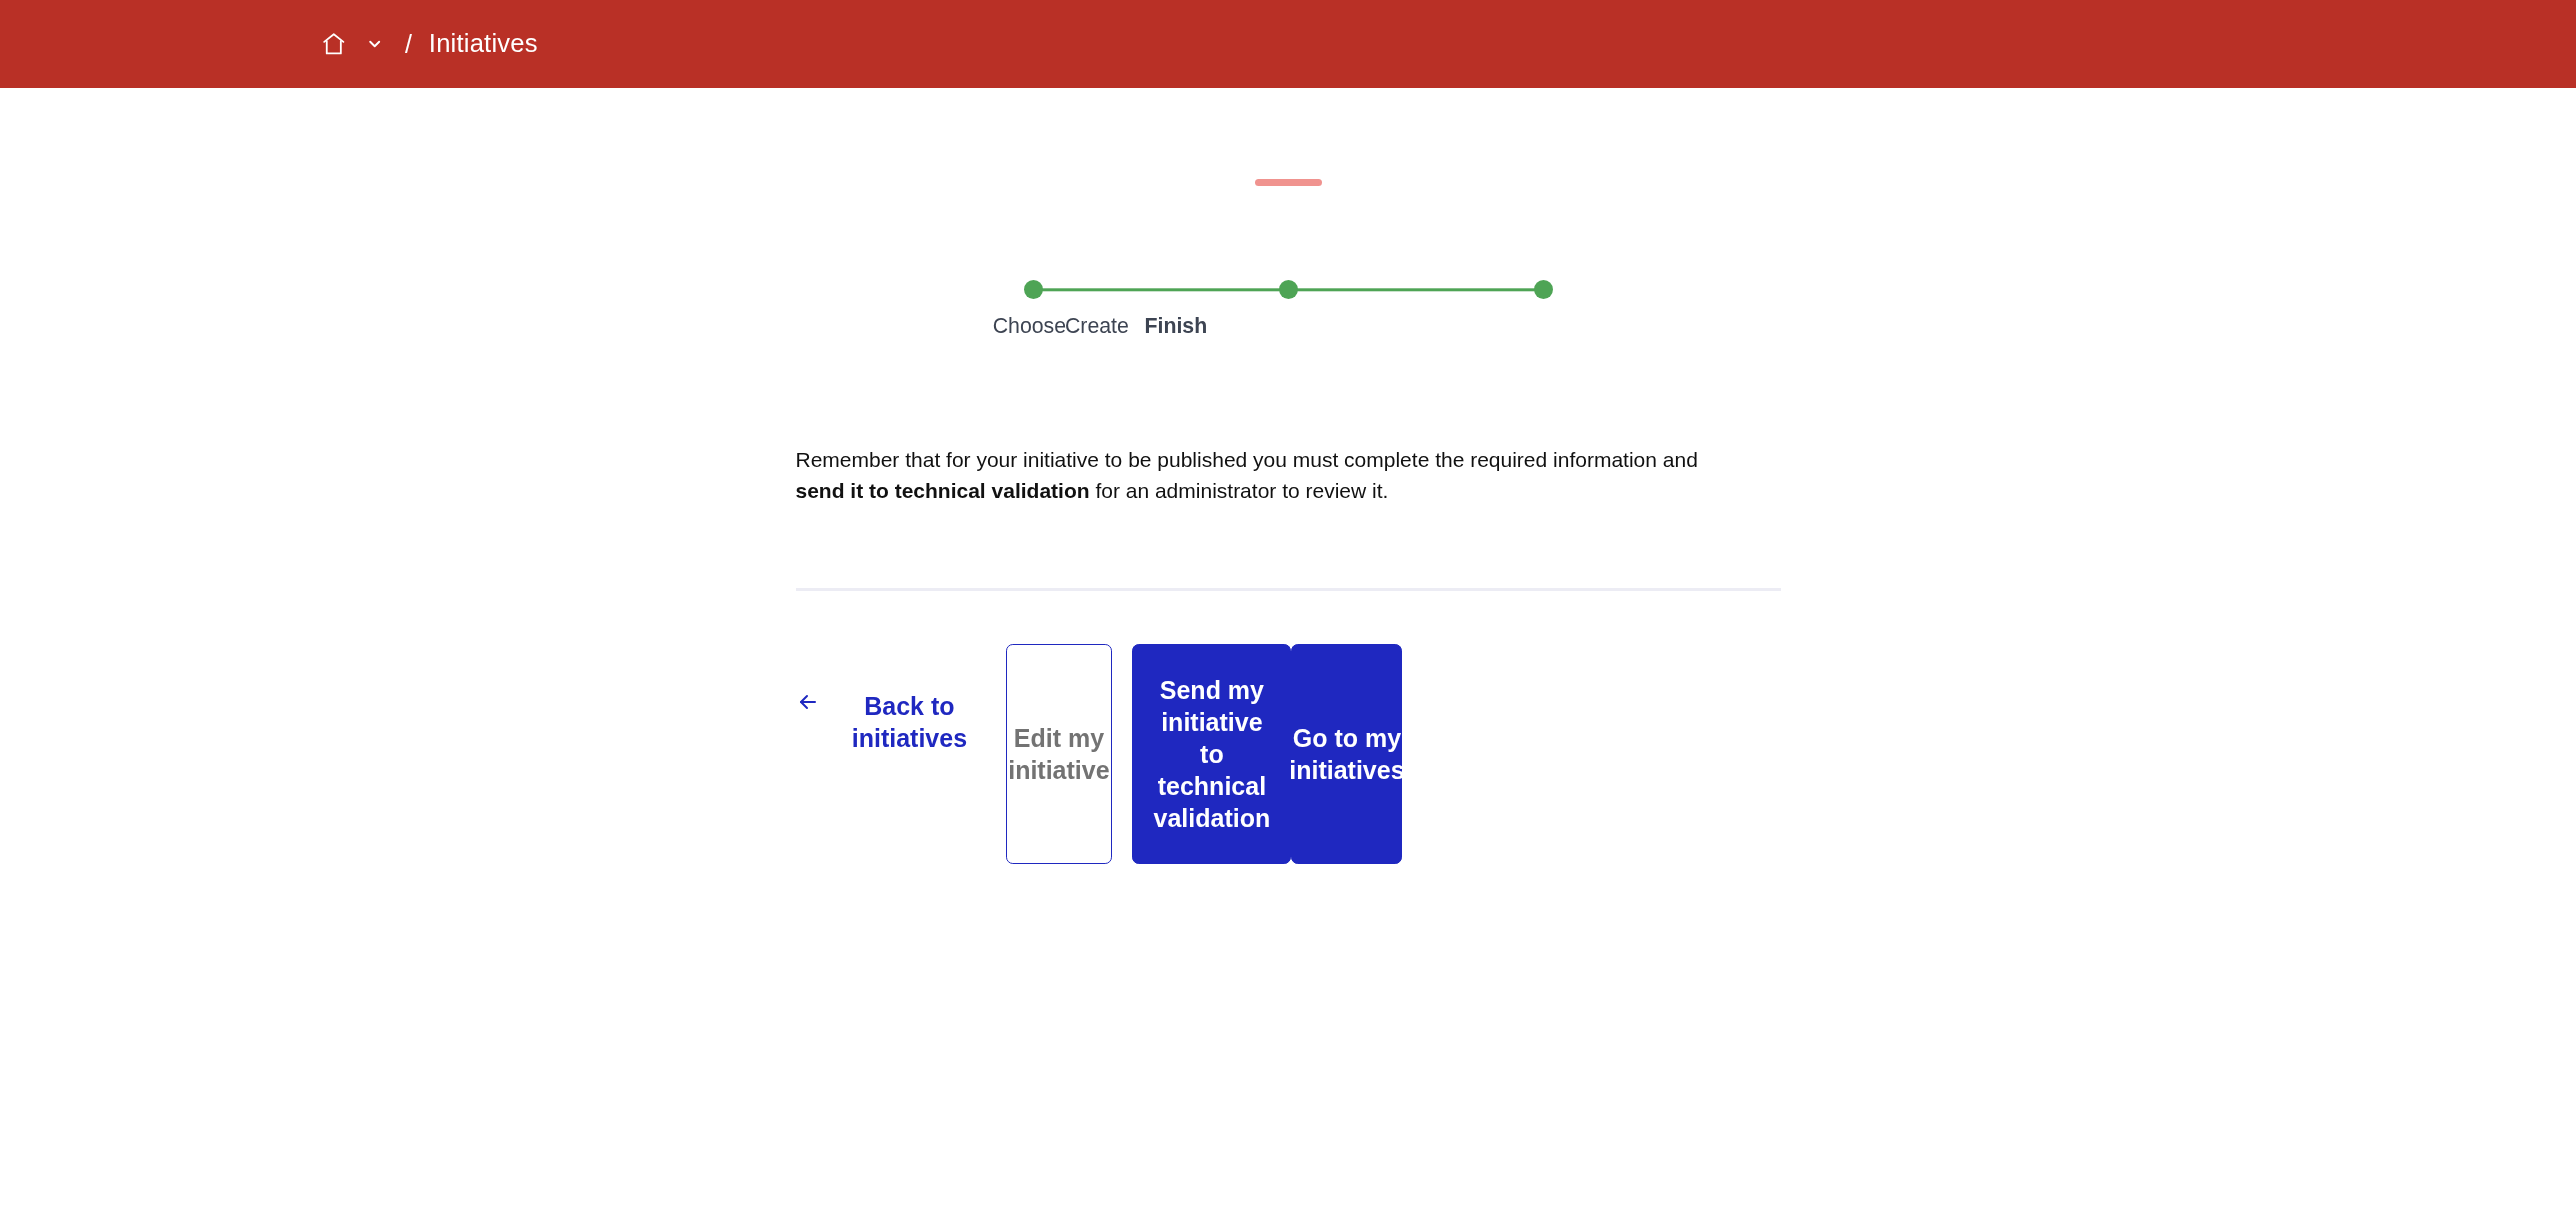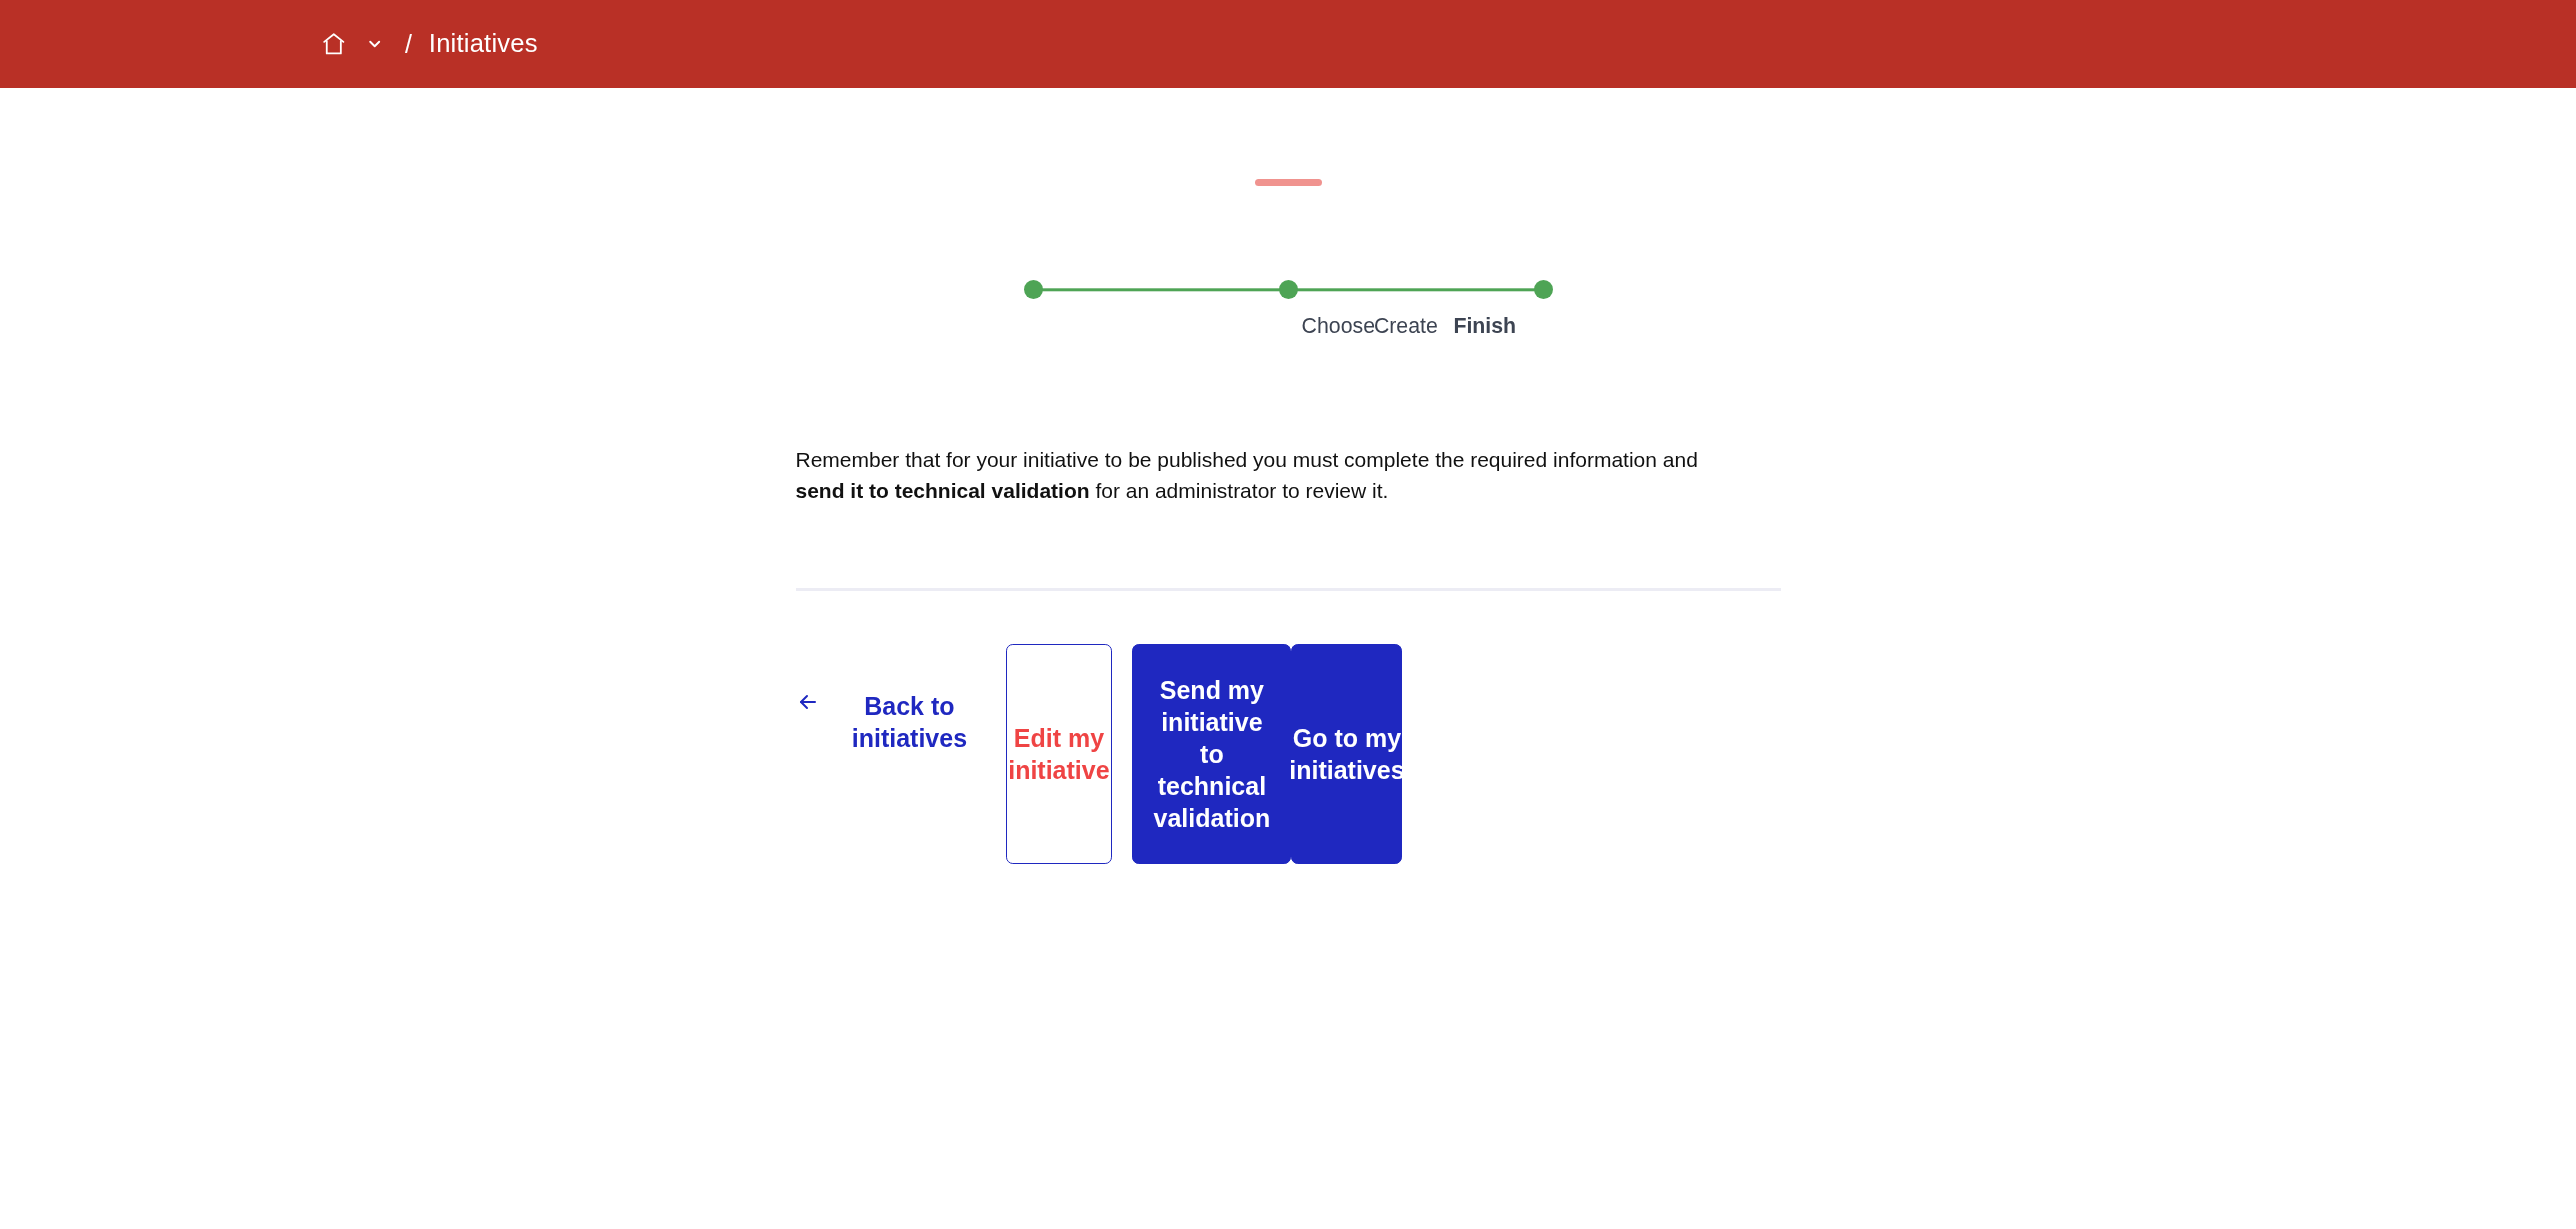--- a/index.html
+++ b/index.html
@@ -126,21 +126,21 @@
     width: 19px;
     height: 19px;
     border-radius: 50%;
     background: #4ea455;
     position: relative;
     z-index: 2;
     cursor: pointer;
   }
   .step-labels {
     display: flex;
-    justify-content: flex-end;
+    justify-content: flex-start;
     margin-top: 12.8px;
   }
   .step-label {
     font-size: 21.3px;
     color: #3d4452;
     line-height: 1;
     white-space: nowrap;
     transform: translateX(-50%);
     position: relative;
   }
@@ -230,21 +230,21 @@
     cursor: pointer;
     display: flex;
     align-items: center;
     justify-content: center;
     padding: 12px 19px;
     border: 1.7px solid #1f28c0;
     font-family: "Liberation Sans", sans-serif;
   }
   .btn-outline {
     background: #ffffff;
-    color: #ef4444;
+    color: #737373;
     width: 106px;
     height: 220px;
     margin-right: 20.5px;
   }
   .btn-filled {
     background: #1f28c0;
     color: #ffffff;
     border-color: #1f28c0;
   }
   .btn-goto {

